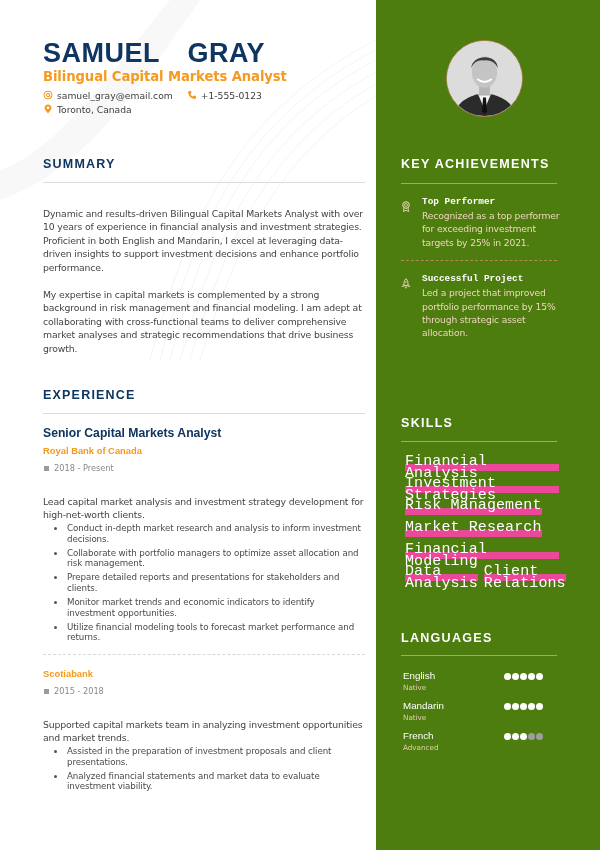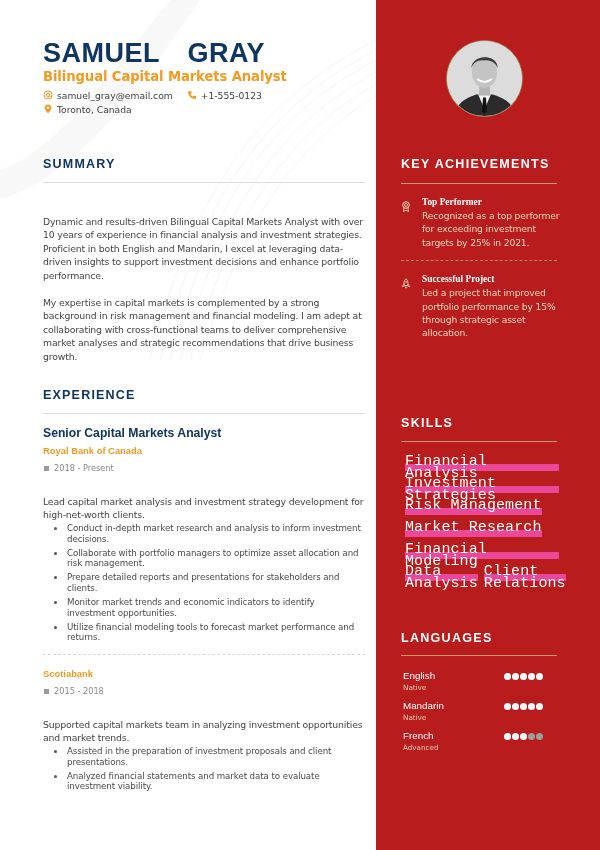--- a/index.html
+++ b/index.html
@@ -18,49 +18,49 @@
     .contacts { margin-top: 3px; font-size: 9.2px; color: #3e3e3e; }
     .contact-row { display: flex; align-items: center; height: 14px; }
     .contact-item { display: flex; align-items: center; margin-right: 14px; }
     .ic { display: inline-flex; align-items: center; justify-content: center; width: 10px; height: 10px; margin-right: 4px; color: #f39a21; }
     .ic svg { width: 10px; height: 10px; }
 
     .section-head { font-family: "Liberation Sans", sans-serif; font-weight: bold; font-size: 12.5px; letter-spacing: 1.2px; color: #0f3561; }
     .divider { height: 1px; background: #dcdcdc; margin-top: 11px; }
 
     .summary { position: absolute; left: 43px; top: 157px; width: 322px; }
-    .para { font-size: 9.3px; line-height: 13.4px; color: #444; letter-spacing: -0.15px; margin-top: 32px; }
+    .para { font-size: 9.3px; line-height: 13.4px; color: #444; letter-spacing: -0.15px; margin-top: 24px; }
     .para + .para { margin-top: 14px; }
 
     .experience { position: absolute; left: 43px; top: 388px; width: 322px; }
     .job-title { font-family: "Liberation Sans", sans-serif; font-size: 12.2px; color: #0f3561; font-weight: bold; line-height: 15px; }
     .company { font-family: "Liberation Sans", sans-serif; font-size: 9.4px; color: #f39a21; font-weight: bold; margin-top: 4px; line-height: 12px; }
     .date { font-size: 8.2px; color: #888; margin-top: 6px; display: flex; align-items: center; line-height: 11px; }
     .cal { display: inline-block; width: 5px; height: 5px; background: #9a9a9a; margin-right: 5px; margin-left: 1px; }
     .job-desc { font-size: 9.3px; line-height: 13px; color: #444; margin-top: 21px; letter-spacing: -0.15px; }
     .bullets { list-style: none; margin-top: 2px; padding-left: 24px; }
     .bullets li { position: relative; font-size: 8.7px; line-height: 10.6px; color: #4a4a4a; margin-bottom: 3.5px; padding-left: 0; letter-spacing: -0.1px; }
     .bullets li::before { content: ""; position: absolute; left: -13px; top: 4px; width: 3px; height: 3px; border-radius: 50%; background: #555; }
     .job1 { margin-top: 12px; }
     .job-sep { border-top: 1px dashed #d8d8d8; margin-top: 11px; margin-bottom: 13px; }
 
     
-    .sidebar { position: absolute; left: 376px; top: 0; width: 224px; height: 850px; background: #b91c1c; }
+    .sidebar { position: absolute; left: 376px; top: 0; width: 224px; height: 850px; background: #4d7c0f; }
     .avatar { position: absolute; left: 70px; top: 40px; width: 77px; height: 77px; border-radius: 50%; overflow: hidden; background: #d9d9d9; border: 1px solid #a77a47; }
     .avatar svg { width: 100%; height: 100%; display: block; }
 
     .sb-head { position: absolute; left: 25px; font-family: "Liberation Sans", sans-serif; font-weight: bold; font-size: 12.5px; letter-spacing: 1.3px; color: #ffffff; }
     .sb-line { position: absolute; left: 25px; width: 156px; height: 1px; background: #c49a6a; }
 
     .achievements { position: absolute; left: 25px; top: 196px; width: 160px; }
     .ach { display: flex; }
     .ach-icon { width: 14px; flex: none; color: #f1dcc0; margin-top: 1px; }
     .ach-icon svg { width: 10px; height: 11px; }
     .ach-body { margin-left: 7px; }
-    .ach-title { font-family: Liberation Serif, serif; font-weight: bold; font-size: 9.4px; color: #ffffff; line-height: 12px; }
+    .ach-title { font-family: Liberation Mono, monospace; font-weight: bold; font-size: 9.4px; color: #ffffff; line-height: 12px; }
     .ach-text { font-size: 9.2px; line-height: 13.4px; color: #efd9bc; margin-top: 1px; letter-spacing: -0.15px; }
     .ach-sep { border-top: 1px dashed #b48a58; margin: 11px 4px 12px 0; }
 
     .skills { position: absolute; left: 29px; top: 456px; width: 160px; }
     .skill-row { display: flex; height: 22px; }
     .skill { font-family: Liberation Mono, monospace; font-size: 15px; color: #ffffff; padding-bottom: 3px; border-bottom: 7px solid #ec4899; height: 15px; line-height: 12px; margin-right: 6px; letter-spacing: 0.1px; }
 
     .languages { position: absolute; left: 27px; top: 670px; width: 150px; }
     .lang { display: flex; justify-content: space-between; height: 30px; }
     .lang-name { font-family: "Liberation Sans", sans-serif; font-size: 9.8px; color: #ffffff; line-height: 12px; }

